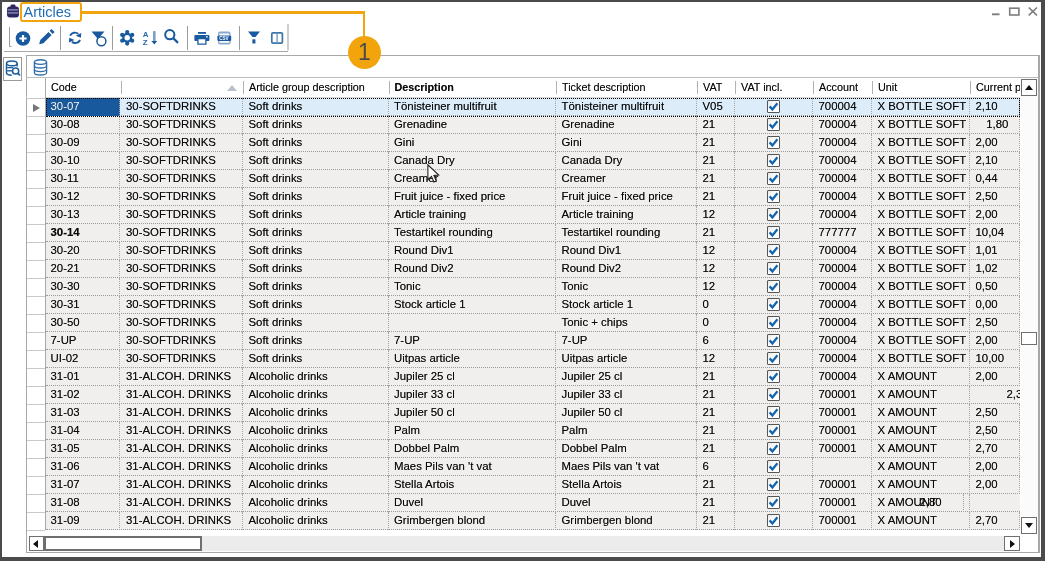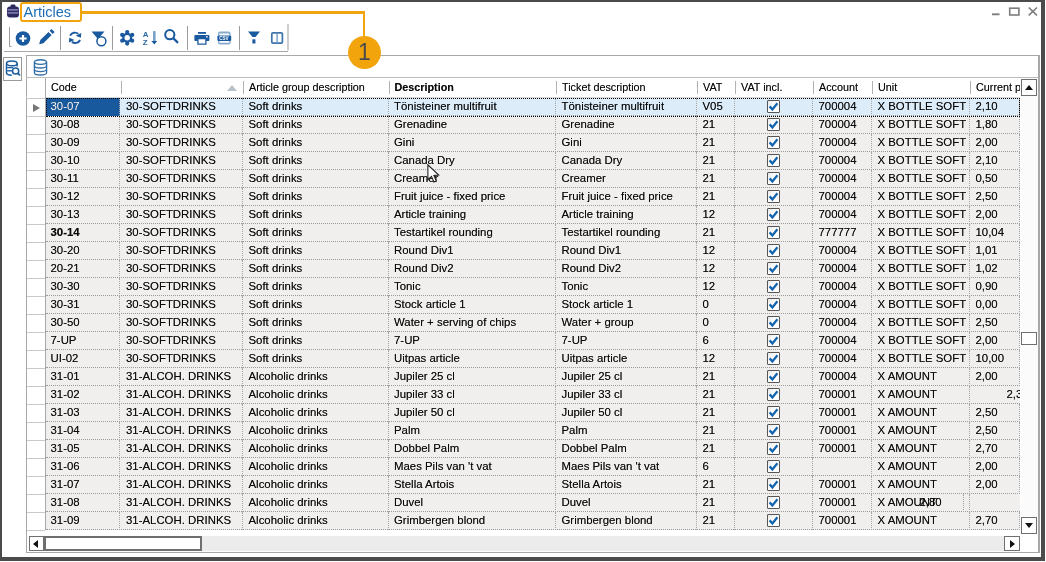--- a/index.html
+++ b/index.html
@@ -255,21 +255,21 @@
         <div class="c" style="left:74.5px;width:122.5px;">30-SOFTDRINKS</div>
         <div class="c" style="left:197px;width:145.5px;">Soft drinks</div>
         <div class="c" style="left:342.5px;width:167.5px;">Grenadine</div>
         <div class="c" style="left:510px;width:141px;">Grenadine</div>
         <div class="c" style="left:651px;width:38px;">21</div>
         <div class="c cc" style="left:689px;width:78px;"><span class="cb"><svg width="13" height="13" viewBox="0 0 13 13">
               <path d="M2.6 6.4 L5.4 9.4 L10.4 3.2" fill="none" stroke="#1565ae" stroke-width="2.3"></path>
             </svg></span></div>
         <div class="c" style="left:767px;width:59px;">700004</div>
         <div class="c" style="left:826px;width:98px;">X BOTTLE SOFT</div>
-        <div class="c" style="left:924px;width:50px;">1,80</div>
+        <div class="c" style="left:924px;width:50px;text-align:center;">1,80</div>
       </div>
 <div class="row" style="top:36px;">
         <div class="c" style="left:-1px;width:74.5px;">30-09</div>
         <div class="c" style="left:74.5px;width:122.5px;">30-SOFTDRINKS</div>
         <div class="c" style="left:197px;width:145.5px;">Soft drinks</div>
         <div class="c" style="left:342.5px;width:167.5px;">Gini</div>
         <div class="c" style="left:510px;width:141px;">Gini</div>
         <div class="c" style="left:651px;width:38px;">21</div>
         <div class="c cc" style="left:689px;width:78px;"><span class="cb"><svg width="13" height="13" viewBox="0 0 13 13">
               <path d="M2.6 6.4 L5.4 9.4 L10.4 3.2" fill="none" stroke="#1565ae" stroke-width="2.3"></path>
@@ -297,21 +297,21 @@
         <div class="c" style="left:74.5px;width:122.5px;">30-SOFTDRINKS</div>
         <div class="c" style="left:197px;width:145.5px;">Soft drinks</div>
         <div class="c" style="left:342.5px;width:167.5px;">Creamer</div>
         <div class="c" style="left:510px;width:141px;">Creamer</div>
         <div class="c" style="left:651px;width:38px;">21</div>
         <div class="c cc" style="left:689px;width:78px;"><span class="cb"><svg width="13" height="13" viewBox="0 0 13 13">
               <path d="M2.6 6.4 L5.4 9.4 L10.4 3.2" fill="none" stroke="#1565ae" stroke-width="2.3"></path>
             </svg></span></div>
         <div class="c" style="left:767px;width:59px;">700004</div>
         <div class="c" style="left:826px;width:98px;">X BOTTLE SOFT</div>
-        <div class="c" style="left:924px;width:50px;">0,50</div>
+        <div class="c" style="left:924px;width:50px;">0,44</div>
       </div>
 <div class="row" style="top:90px;">
         <div class="c" style="left:-1px;width:74.5px;">30-12</div>
         <div class="c" style="left:74.5px;width:122.5px;">30-SOFTDRINKS</div>
         <div class="c" style="left:197px;width:145.5px;">Soft drinks</div>
         <div class="c" style="left:342.5px;width:167.5px;">Fruit juice - fixed price</div>
         <div class="c" style="left:510px;width:141px;">Fruit juice - fixed price</div>
         <div class="c" style="left:651px;width:38px;">21</div>
         <div class="c cc" style="left:689px;width:78px;"><span class="cb"><svg width="13" height="13" viewBox="0 0 13 13">
               <path d="M2.6 6.4 L5.4 9.4 L10.4 3.2" fill="none" stroke="#1565ae" stroke-width="2.3"></path>
@@ -381,42 +381,41 @@
         <div class="c" style="left:74.5px;width:122.5px;">30-SOFTDRINKS</div>
         <div class="c" style="left:197px;width:145.5px;">Soft drinks</div>
         <div class="c" style="left:342.5px;width:167.5px;">Tonic</div>
         <div class="c" style="left:510px;width:141px;">Tonic</div>
         <div class="c" style="left:651px;width:38px;">12</div>
         <div class="c cc" style="left:689px;width:78px;"><span class="cb"><svg width="13" height="13" viewBox="0 0 13 13">
               <path d="M2.6 6.4 L5.4 9.4 L10.4 3.2" fill="none" stroke="#1565ae" stroke-width="2.3"></path>
             </svg></span></div>
         <div class="c" style="left:767px;width:59px;">700004</div>
         <div class="c" style="left:826px;width:98px;">X BOTTLE SOFT</div>
-        <div class="c" style="left:924px;width:50px;">0,90</div>
+        <div class="c" style="left:924px;width:50px;">0,50</div>
       </div>
 <div class="row" style="top:198px;">
         <div class="c" style="left:-1px;width:74.5px;">30-31</div>
         <div class="c" style="left:74.5px;width:122.5px;">30-SOFTDRINKS</div>
         <div class="c" style="left:197px;width:145.5px;">Soft drinks</div>
         <div class="c" style="left:342.5px;width:167.5px;">Stock article 1</div>
         <div class="c" style="left:510px;width:141px;">Stock article 1</div>
         <div class="c" style="left:651px;width:38px;">0</div>
         <div class="c cc" style="left:689px;width:78px;"><span class="cb"><svg width="13" height="13" viewBox="0 0 13 13">
               <path d="M2.6 6.4 L5.4 9.4 L10.4 3.2" fill="none" stroke="#1565ae" stroke-width="2.3"></path>
             </svg></span></div>
         <div class="c" style="left:767px;width:59px;">700004</div>
         <div class="c" style="left:826px;width:98px;">X BOTTLE SOFT</div>
         <div class="c" style="left:924px;width:50px;">0,00</div>
       </div>
 <div class="row" style="top:216px;">
         <div class="c" style="left:-1px;width:74.5px;">30-50</div>
         <div class="c" style="left:74.5px;width:122.5px;">30-SOFTDRINKS</div>
         <div class="c" style="left:197px;width:145.5px;">Soft drinks</div>
-        <div class="c" style="left:342.5px;width:167.5px;">Water + serving of chips</div>
-        <div class="c" style="left:510px;width:141px;">Water + group</div>
+        <div class="c" style="left:510px;width:141px;">Tonic + chips</div>
         <div class="c" style="left:651px;width:38px;">0</div>
         <div class="c cc" style="left:689px;width:78px;"><span class="cb"><svg width="13" height="13" viewBox="0 0 13 13">
               <path d="M2.6 6.4 L5.4 9.4 L10.4 3.2" fill="none" stroke="#1565ae" stroke-width="2.3"></path>
             </svg></span></div>
         <div class="c" style="left:767px;width:59px;">700004</div>
         <div class="c" style="left:826px;width:98px;">X BOTTLE SOFT</div>
         <div class="c" style="left:924px;width:50px;">2,50</div>
       </div>
 <div class="row" style="top:234px;">
         <div class="c" style="left:-1px;width:74.5px;">7-UP</div>

